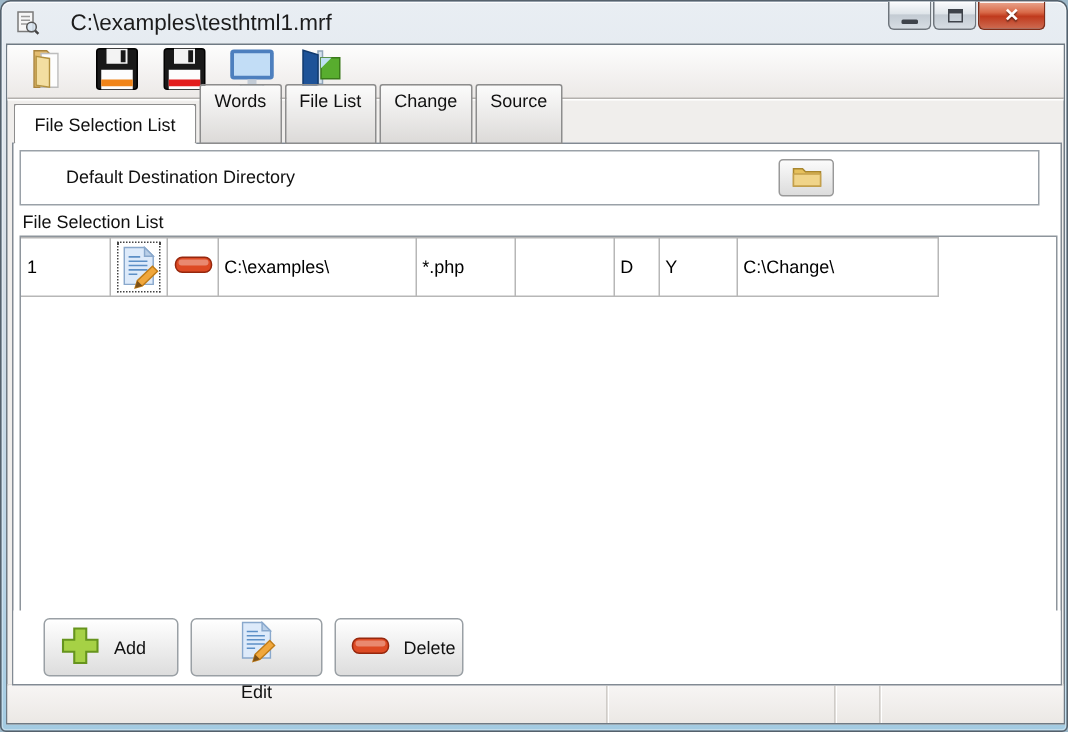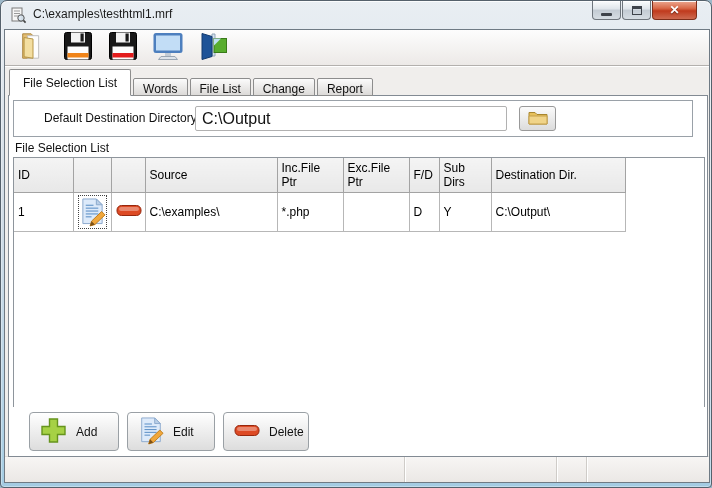--- a/index.html
+++ b/index.html
@@ -6,21 +6,21 @@
   html,body { width:712px; height:488px; background:#9db8c9; font-family:"Liberation Sans", sans-serif; }
   .window {
     position:absolute; left:0; top:0; width:712px; height:488px;
     border:1px solid #55616c; border-radius:7px 7px 4px 4px;
     background:linear-gradient(180deg,#e9eef3 0%, #d3dde6 40%, #bdd6e7 75%, #a3cbe2 100%);
     box-shadow: inset 0 1px 0 rgba(255,255,255,.75), inset 0 0 0 1px rgba(255,255,255,.35);
   }
   
   .titlebar { position:absolute; left:0; top:0; right:0; height:28px; }
   .app-icon { position:absolute; left:9px; top:6px; }
-  .title-text { position:absolute; left:32px; top:6px; font-size:12px; color:#1c1c1c; }
+  .title-text { position:absolute; left:46px; top:6px; font-size:15px; color:#1c1c1c; }
   .winbtns { position:absolute; top:0; right:14px; display:flex; }
   .winbtn {
     height:19px; border:1px solid #6e757c; border-top:none;
     border-radius:0 0 4px 4px; margin-left:1px;
     background:linear-gradient(#fbfcfd,#dfe5ea 45%,#c3cbd3 50%,#d6dde3);
     display:flex; align-items:center; justify-content:center;
     box-shadow: inset 0 1px 0 rgba(255,255,255,.9);
   }
   .winbtn.min, .winbtn.max { width:29px; }
   .winbtn.close {
@@ -38,21 +38,21 @@
   .toolbar {
     position:absolute; left:0; top:0; right:0; height:36px;
     background:linear-gradient(#fdfdfd,#ece9e7);
     border-bottom:1px solid #b3b0ad; box-shadow:0 1px 0 #fff;
     display:flex; align-items:center; padding-left:8px; gap:5px;
   }
   .tbtn { width:40px; height:34px; background:transparent; border:none; display:flex; align-items:center; justify-content:center; }
   
   .tabrow { position:absolute; left:4px; top:39px; height:27px; display:flex; align-items:flex-end; z-index:3; }
   .tab {
-    font-size:12px; color:#111; height:18px; line-height:21px; padding:0 9px;
+    font-size:12px; color:#111; height:40px; line-height:21px; padding:0 9px;
     background:linear-gradient(#fbfbfb,#dcdad8); border:1px solid #8d8d8d;
     border-radius:2px 2px 0 0; margin-right:2px; white-space:nowrap;
   }
   .tab.active { height:27px; line-height:26px; padding:0 13px; background:#fff; border-bottom:1px solid #fff; }
   
   .panel { position:absolute; left:3px; top:65px; width:700px; height:362px; background:#fff; border:1px solid #828a93; z-index:2; }
   .destbox { position:absolute; left:4px; top:4px; width:680px; height:37px; border:1px solid #9aa1a8; background:#fff; }
   .dest-label { position:absolute; left:30px; top:0; height:35px; line-height:35px; font-size:12px; color:#111; }
   .dest-input {
     position:absolute; left:181px; top:5px; width:312px; height:25px;
@@ -80,21 +80,21 @@
   
   .btnrow { position:absolute; left:0; right:0; bottom:0; height:49px; background:#fff; }
   .abtn {
     position:absolute; top:5px; height:39px; border:1px solid #9aa0a5; border-radius:4px;
     background:linear-gradient(#ffffff,#ececec 55%,#dddddd);
     display:flex; align-items:center; gap:9px; font-size:12px; color:#111; padding:0 10px;
     font-family:"Liberation Sans", sans-serif;
     box-shadow: inset 0 1px 0 #fff;
   }
   #btn-add { left:20px; width:90px; }
-  #btn-edit { left:118px; width:88px; }
+  #btn-edit { left:118px; width:88px;flex-direction:column; }
   #btn-delete { left:214px; width:86px; }
   #btn-next { right:6px; width:94px; }
   
   .statusbar {
     position:absolute; left:0; right:0; bottom:0; height:26px;
     background:linear-gradient(#f7f5f4,#ebe8e5);
     border-top:1px solid #dedbd8; display:flex;
   }
   .sb-panel { border-right:1px solid #cfccc8; box-shadow:1px 0 0 #fff; height:100%; }
   .sb-1 { width:400px; } .sb-2 { width:152px; } .sb-3 { width:30px; } .sb-4 { flex:1; border-right:none; box-shadow:none; position:relative; }
@@ -183,28 +183,27 @@
           </svg>
         </span>
       </button>
     </div>
 
     <div class="tabrow">
       <div class="tab active">File Selection List</div>
       <div class="tab">Words</div>
       <div class="tab">File List</div>
       <div class="tab">Change</div>
-      <div class="tab">Report</div>
+      <div class="tab">Source</div>
     </div>
 
     <div class="panel">
 
       <div class="destbox">
         <span class="dest-label">Default Destination Directory</span>
-        <input class="dest-input" type="text" value="C:\Output" style="">
         <button class="browse-btn">
           <span>
             <svg width="20" height="15" viewBox="0 0 20 15">
               <path d="M1 2.5 h6 l2 2 h10 v9.5 H1 z" fill="#e6c05c" stroke="#a8862e"></path>
               <path d="M1 6 h18 v8 H1 z" fill="#f0d489" stroke="#c5a04a"></path>
             </svg>
           </span>
         </button>
       </div>
 
@@ -217,31 +216,20 @@
               <col style="width:38px">
               <col style="width:34px">
             <col style="width:132px">
               <col style="width:66px">
               <col style="width:66px">
             <col style="width:30px">
               <col style="width:52px">
               <col style="width:134px">
           </colgroup>
           <tbody>
-              <tr>
-            <th>ID</th>
-            <th></th>
-            <th></th>
-            <th>Source</th>
-            <th>Inc.File Ptr</th>
-            <th>Exc.File Ptr</th>
-            <th>F/D</th>
-            <th>Sub Dirs</th>
-            <th>Destination Dir.</th>
-          </tr>
           <tr>
             <td class="idcell">1</td>
             <td class="iconcell">
               <span class="cell-focus">
                 <svg width="27" height="30" viewBox="0 0 28 30">
                   <path d="M4 1.5 h14 l6 6 V27 H4 z" fill="#ddeafa" stroke="#89a8cc"></path>
                   <path d="M18 1.5 l6 6 h-6 z" fill="#b9cfe8" stroke="#89a8cc"></path>
                   <g stroke="#5c8fc6" stroke-width="1.1">
                     <line x1="7" y1="8" x2="15" y2="8"></line>
                         <line x1="7" y1="11" x2="20" y2="11"></line>
@@ -260,21 +248,21 @@
                   <rect x="1" y="1.5" width="24" height="10" rx="4.5" fill="#dd4a24" stroke="#96270d"></rect>
                   <rect x="3" y="3" width="20" height="4" rx="2" fill="rgba(255,255,255,0.35)"></rect>
                 </svg>
               </span>
             </td>
             <td>C:\examples\</td>
             <td>*.php</td>
             <td></td>
             <td>D</td>
             <td>Y</td>
-            <td>C:\Output\</td>
+            <td>C:\Change\</td>
           </tr>
         </tbody>
           </table>
       </div>
 
       <div class="btnrow">
         <button class="abtn" id="btn-add">
           <span>
             <svg width="27" height="27" viewBox="0 0 27 27">
               <path d="M9.5 2 h8 v7.5 H25 v8 h-7.5 V25 h-8 v-7.5 H2 v-8 h7.5 z" fill="#a6d145" stroke="#66941d" stroke-width="1.4"></path>

